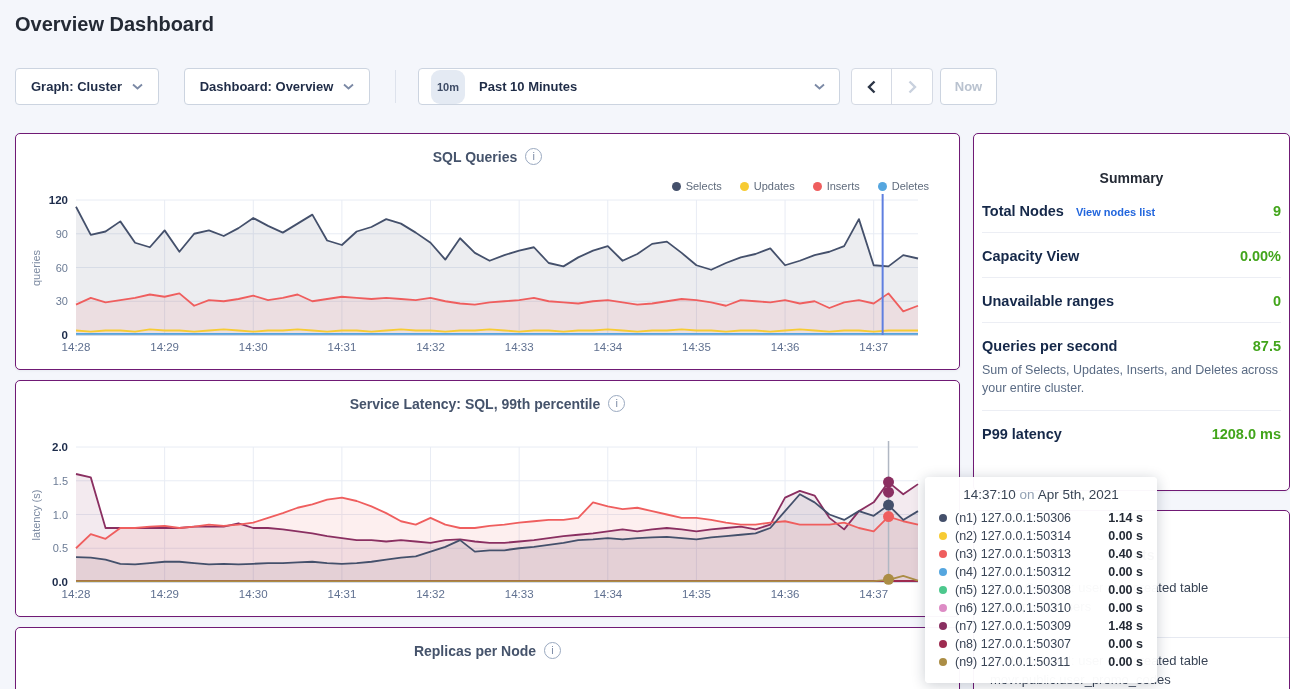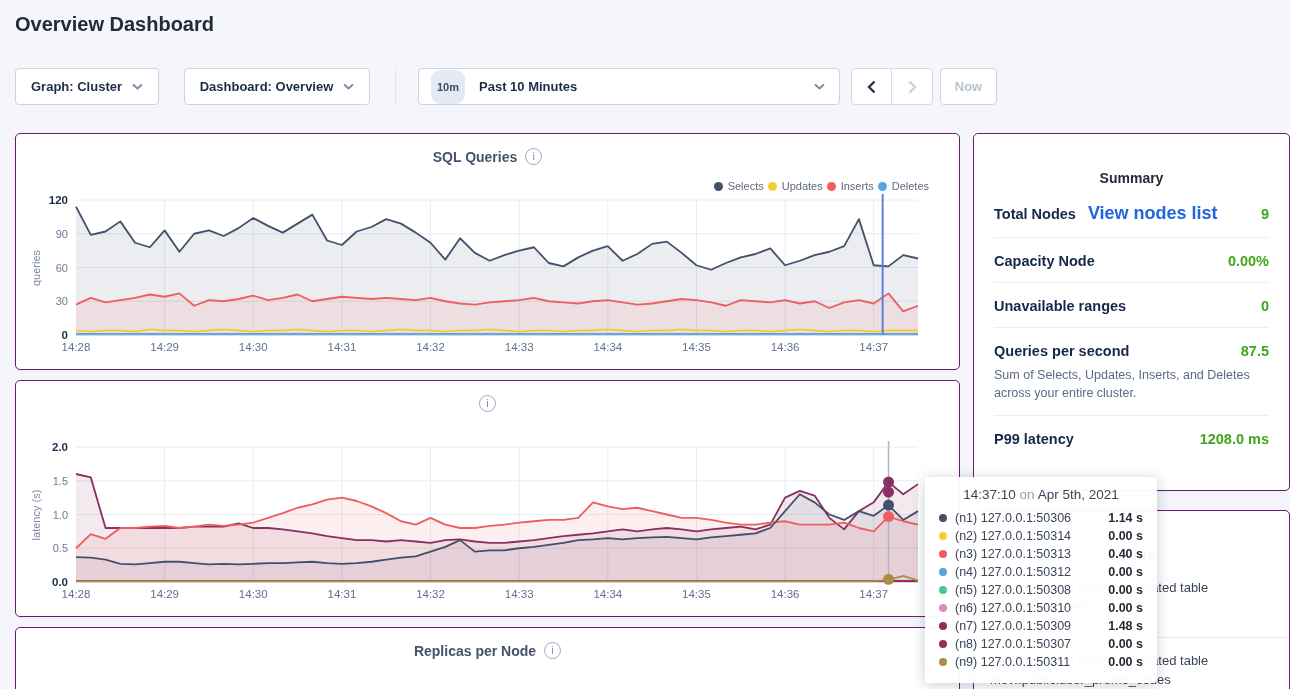--- a/index.html
+++ b/index.html
@@ -30,40 +30,40 @@
   
   .panel{position:absolute;background:#fff;border:1px solid #701a75;border-radius:5px;
          box-shadow:0 1px 3px rgba(26,36,56,.05);box-sizing:border-box;}
   .chart1{left:15px;top:133px;width:945px;height:237px;}
   .chart2{left:15px;top:380px;width:945px;height:237px;}
   .chart3{left:15px;top:627px;width:945px;height:120px;}
   .chart-title-row{position:absolute;top:14px;left:0;right:0;display:flex;align-items:center;justify-content:center;gap:8px;}
   .chart-title{font-size:14px;font-weight:700;color:#45536b;}
   .info-icon{width:17px;height:17px;border:1.5px solid #9aa9c0;border-radius:50%;color:#7d8ca6;
              font-size:11px;line-height:15px;text-align:center;box-sizing:border-box;cursor:pointer;flex:none;}
-  .legend{position:absolute;top:46px;right:30px;display:flex;gap:4px;}
+  .legend{position:absolute;top:46px;right:30px;display:flex;gap:18px;}
   .legend-item{display:flex;align-items:center;gap:5px;font-size:11px;color:#5f6b7c;}
   .legend-dot{width:9px;height:9px;border-radius:50%;flex:none;}
   .ylabel{position:absolute;width:140px;text-align:center;transform:rotate(-90deg);left:-50px;top:128px;
           font-size:11px;color:#7c8aa1;}
   .chartsvg{position:absolute;left:0;top:56px;width:945px;height:175px;}
   .chartsvg text{font-family:"Liberation Sans",sans-serif;}
   .tick{fill:#6b7b95;font-size:11px;}
   .tick-strong{fill:#1c2b4a;font-size:11.5px;font-weight:700;}
   .xtick{fill:#5f7090;font-size:11.5px;}
 
   
   .summary-panel{left:973px;top:133px;width:317px;height:358px;}
   .side-title{margin:36px 0 2px;text-align:center;font-size:14px;font-weight:700;color:#242a35;}
-  .srows{padding:0 20px;}
+  .srows{padding:0 8px;}
   .srow{padding:15px 0 13px;border-bottom:1px solid #eceef4;}
   .srow:last-child{border-bottom:none;}
   .srow-top{display:flex;align-items:baseline;gap:12px;}
   .slabel{font-size:14.5px;font-weight:700;color:#152849;}
-  .slink{font-size:18px;font-weight:700;color:#2266dd;text-decoration:none;cursor:pointer;}
+  .slink{font-size:11px;font-weight:700;color:#2266dd;text-decoration:none;cursor:pointer;}
   .sval{margin-left:auto;font-size:14.5px;font-weight:700;color:#42a51b;}
   .sdesc{margin:7px 0 0;font-size:12.5px;color:#5a6b84;line-height:1.45;}
 
   
   .events-panel{left:973px;top:510px;width:317px;height:210px;}
   .event-item{padding:13px 16px 21px;font-size:13px;color:#394455;line-height:19px;border-bottom:1px solid #e6e9f1;}
   .event-item:last-child{border-bottom:none;}
 
   
   .tooltip{position:absolute;left:925px;top:477px;width:232px;background:rgba(255,255,255,.97);
@@ -175,20 +175,21 @@
           <polyline points="60,16.75 74.7719298245614,44.875 89.54385964912281,41.5 104.31578947368422,31.375 119.08771929824562,52.75 133.859649122807,57.25 148.63157894736844,40.375 163.4035087719298,61.75 178.17543859649123,43.75 192.94736842105263,40.375 207.71929824561403,46 222.49122807017545,38.125 237.26315789473685,28 252.03508771929825,35.875 266.8070175438596,42.625 281.57894736842104,33.625 296.35087719298247,24.625 311.1228070175439,50.5 325.89473684210526,55 340.6666666666667,41.5 355.43859649122805,37 370.2105263157895,29.125 384.9824561403509,33.625 399.7543859649123,42.625 414.5263157894737,52.75 429.29824561403507,69.625 444.0701754385965,48.25 458.8421052631579,62.875 473.6140350877193,70.75 488.3859649122807,65.125 503.1578947368421,60.625 517.9298245614035,57.25 532.7017543859649,73 547.4736842105262,76.375 562.2456140350878,67.375 577.0175438596491,60.625 591.7894736842105,56.125 606.561403508772,70.75 621.3333333333334,64 636.1052631578947,53.875 650.8771929824561,51.625 665.6491228070175,62.875 680.421052631579,75.25 695.1929824561404,79.75 709.9649122807018,73 724.7368421052631,67.375 739.5087719298245,64 754.280701754386,58.375 769.0526315789474,75.25 783.8245614035088,70.75 798.5964912280701,65.125 813.3684210526316,61.75 828.140350877193,56.125 842.9122807017544,29.125 857.6842105263158,75.25 872.4561403508771,76.375 887.2280701754386,65.125 902,68.5" fill="none" stroke="#44506b" stroke-width="1.8" stroke-linejoin="round"></polyline>
           <polyline points="60,114.625 74.7719298245614,107.875 89.54385964912281,112.375 104.31578947368422,110.125 119.08771929824562,107.875 133.859649122807,104.5 148.63157894736844,106.75 163.4035087719298,103.375 178.17543859649123,115.75 192.94736842105263,110.125 207.71929824561403,111.25 222.49122807017545,109 237.26315789473685,105.625 252.03508771929825,110.125 266.8070175438596,107.875 281.57894736842104,104.5 296.35087719298247,111.25 311.1228070175439,109 325.89473684210526,106.75 340.6666666666667,107.875 355.43859649122805,109 370.2105263157895,107.875 384.9824561403509,109 399.7543859649123,110.125 414.5263157894737,107.875 429.29824561403507,111.25 444.0701754385965,113.5 458.8421052631579,114.625 473.6140350877193,112.375 488.3859649122807,111.25 503.1578947368421,110.125 517.9298245614035,107.875 532.7017543859649,111.25 547.4736842105262,112.375 562.2456140350878,113.5 577.0175438596491,111.25 591.7894736842105,110.125 606.561403508772,112.375 621.3333333333334,114.625 636.1052631578947,113.5 650.8771929824561,111.25 665.6491228070175,109 680.421052631579,110.125 695.1929824561404,112.375 709.9649122807018,115.75 724.7368421052631,110.125 739.5087719298245,111.25 754.280701754386,112.375 769.0526315789474,110.125 783.8245614035088,113.5 798.5964912280701,111.25 813.3684210526316,118 828.140350877193,112.375 842.9122807017544,110.125 857.6842105263158,113.5 872.4561403508771,103.375 887.2280701754386,121.375 902,115.75" fill="none" stroke="#ef5e5e" stroke-width="1.8" stroke-linejoin="round"></polyline>
           <polyline points="60,140.5 74.7719298245614,141.625 89.54385964912281,140.5 104.31578947368422,140.5 119.08771929824562,141.625 133.859649122807,139.375 148.63157894736844,140.5 163.4035087719298,140.5 178.17543859649123,141.625 192.94736842105263,140.5 207.71929824561403,139.375 222.49122807017545,140.5 237.26315789473685,141.625 252.03508771929825,140.5 266.8070175438596,140.5 281.57894736842104,139.375 296.35087719298247,140.5 311.1228070175439,141.625 325.89473684210526,140.5 340.6666666666667,140.5 355.43859649122805,141.625 370.2105263157895,140.5 384.9824561403509,139.375 399.7543859649123,140.5 414.5263157894737,140.5 429.29824561403507,141.625 444.0701754385965,140.5 458.8421052631579,140.5 473.6140350877193,139.375 488.3859649122807,140.5 503.1578947368421,141.625 517.9298245614035,140.5 532.7017543859649,140.5 547.4736842105262,141.625 562.2456140350878,140.5 577.0175438596491,140.5 591.7894736842105,139.375 606.561403508772,140.5 621.3333333333334,141.625 636.1052631578947,140.5 650.8771929824561,140.5 665.6491228070175,139.375 680.421052631579,140.5 695.1929824561404,140.5 709.9649122807018,141.625 724.7368421052631,140.5 739.5087719298245,140.5 754.280701754386,141.625 769.0526315789474,140.5 783.8245614035088,139.375 798.5964912280701,140.5 813.3684210526316,141.625 828.140350877193,140.5 842.9122807017544,140.5 857.6842105263158,141.625 872.4561403508771,140.5 887.2280701754386,140.5 902,140.5" fill="none" stroke="#f7cb33" stroke-width="1.8" stroke-linejoin="round"></polyline>
           <polyline points="60,143.875 74.7719298245614,143.875 89.54385964912281,143.875 104.31578947368422,143.875 119.08771929824562,143.875 133.859649122807,143.875 148.63157894736844,143.875 163.4035087719298,143.875 178.17543859649123,143.875 192.94736842105263,143.875 207.71929824561403,143.875 222.49122807017545,143.875 237.26315789473685,143.875 252.03508771929825,143.875 266.8070175438596,143.875 281.57894736842104,143.875 296.35087719298247,143.875 311.1228070175439,143.875 325.89473684210526,143.875 340.6666666666667,143.875 355.43859649122805,143.875 370.2105263157895,143.875 384.9824561403509,143.875 399.7543859649123,143.875 414.5263157894737,143.875 429.29824561403507,143.875 444.0701754385965,143.875 458.8421052631579,143.875 473.6140350877193,143.875 488.3859649122807,143.875 503.1578947368421,143.875 517.9298245614035,143.875 532.7017543859649,143.875 547.4736842105262,143.875 562.2456140350878,143.875 577.0175438596491,143.875 591.7894736842105,143.875 606.561403508772,143.875 621.3333333333334,143.875 636.1052631578947,143.875 650.8771929824561,143.875 665.6491228070175,143.875 680.421052631579,143.875 695.1929824561404,143.875 709.9649122807018,143.875 724.7368421052631,143.875 739.5087719298245,143.875 754.280701754386,143.875 769.0526315789474,143.875 783.8245614035088,143.875 798.5964912280701,143.875 813.3684210526316,143.875 828.140350877193,143.875 842.9122807017544,143.875 857.6842105263158,143.875 872.4561403508771,143.875 887.2280701754386,143.875 902,143.875" fill="none" stroke="#55a6df" stroke-width="1.8" stroke-linejoin="round"></polyline>
           <line x1="866.636" y1="4" x2="866.636" y2="145" stroke="#5f7fe0" stroke-width="2"></line>
         </svg></div>
   </section>
 
   <section class="panel chart2">
     <div class="chart-title-row">
+      <span class="chart-title">Service Latency: SQL, 99th percentile</span>
       <span class="info-icon">i</span>
     </div>
     <span class="ylabel">latency (s)</span>
     <div class="chartsvg"><svg width="945" height="175">
           <text x="60" y="161" text-anchor="middle" class="xtick">14:28</text>
           <line x1="148.6315789473684" y1="10" x2="148.6315789473684" y2="145" stroke="#e8ecf4" stroke-width="1"></line>
           <text x="148.6315789473684" y="161" text-anchor="middle" class="xtick">14:29</text>
           <line x1="237.26315789473682" y1="10" x2="237.26315789473682" y2="145" stroke="#e8ecf4" stroke-width="1"></line>
           <text x="237.26315789473682" y="161" text-anchor="middle" class="xtick">14:30</text>
           <line x1="325.89473684210526" y1="10" x2="325.89473684210526" y2="145" stroke="#e8ecf4" stroke-width="1"></line>
@@ -248,21 +249,21 @@
     <div class="srows" id="summary-rows">
         <div class="srow">
           <div class="srow-top">
             <span class="slabel">Total Nodes</span>
             <a class="slink">View nodes list</a>
             <span class="sval">9</span>
           </div>
         </div>
         <div class="srow">
           <div class="srow-top">
-            <span class="slabel">Capacity Node</span>
+            <span class="slabel">Capacity View</span>
             <span class="sval">0.00%</span>
           </div>
         </div>
         <div class="srow">
           <div class="srow-top">
             <span class="slabel">Unavailable ranges</span>
             <span class="sval">0</span>
           </div>
         </div>
         <div class="srow">

